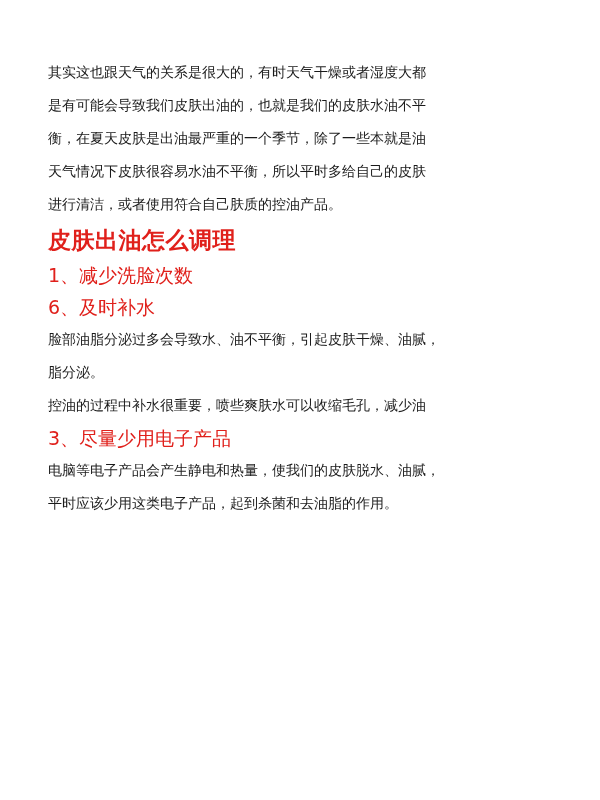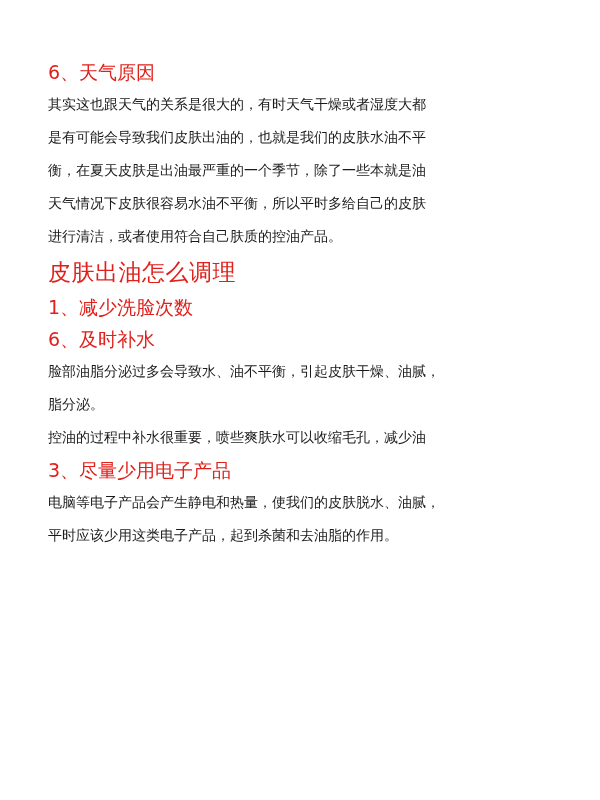--- a/index.html
+++ b/index.html
@@ -1,28 +1,27 @@
 <!DOCTYPE html>
 <html><head>
 <meta charset="utf-8">
 <style>
   html, body { margin: 0; padding: 0; background: #ffffff; }
   body { width: 600px; height: 800px; overflow: hidden; position: relative;
          font-family: "DejaVu Sans", "Liberation Sans", sans-serif; }
   .page { position: absolute; left: 48px; top: 56px; width: 512px; }
   .sec-title { color: #e0201b; font-size: 19px; line-height: 32px; height: 32px; margin: 0; font-weight: normal; white-space: nowrap; }
-  .main-title { color: #e0201b; font-size: 23px; line-height: 38px; height: 38px; margin: 0; font-weight: normal; white-space: nowrap; letter-spacing: 0.5px; }
+  .main-title { color: #e0201b; font-size: 23px; line-height: 38px; height: 38px; margin: 0; font-weight: bold; white-space: nowrap; letter-spacing: 0.5px; }
   .para { color: #1a1a1a; font-size: 14px; line-height: 33px; margin: 0; text-align: justify; }
   .para .line { display: block; white-space: nowrap; height: 33px; }
 </style>
 </head>
 <body>
 
 <div class="page">
-  <h3 class="sec-title">6、天气原因</h3>
   <p class="para">
     <span class="line">其实这也跟天气的关系是很大的，有时天气干燥或者湿度大都</span>
     <span class="line">是有可能会导致我们皮肤出油的，也就是我们的皮肤水油不平</span>
     <span class="line">衡，在夏天皮肤是出油最严重的一个季节，除了一些本就是油</span>
     <span class="line">天气情况下皮肤很容易水油不平衡，所以平时多给自己的皮肤</span>
     <span class="line">进行清洁，或者使用符合自己肤质的控油产品。</span>
   </p>
 
   <h2 class="main-title">皮肤出油怎么调理</h2>
 

